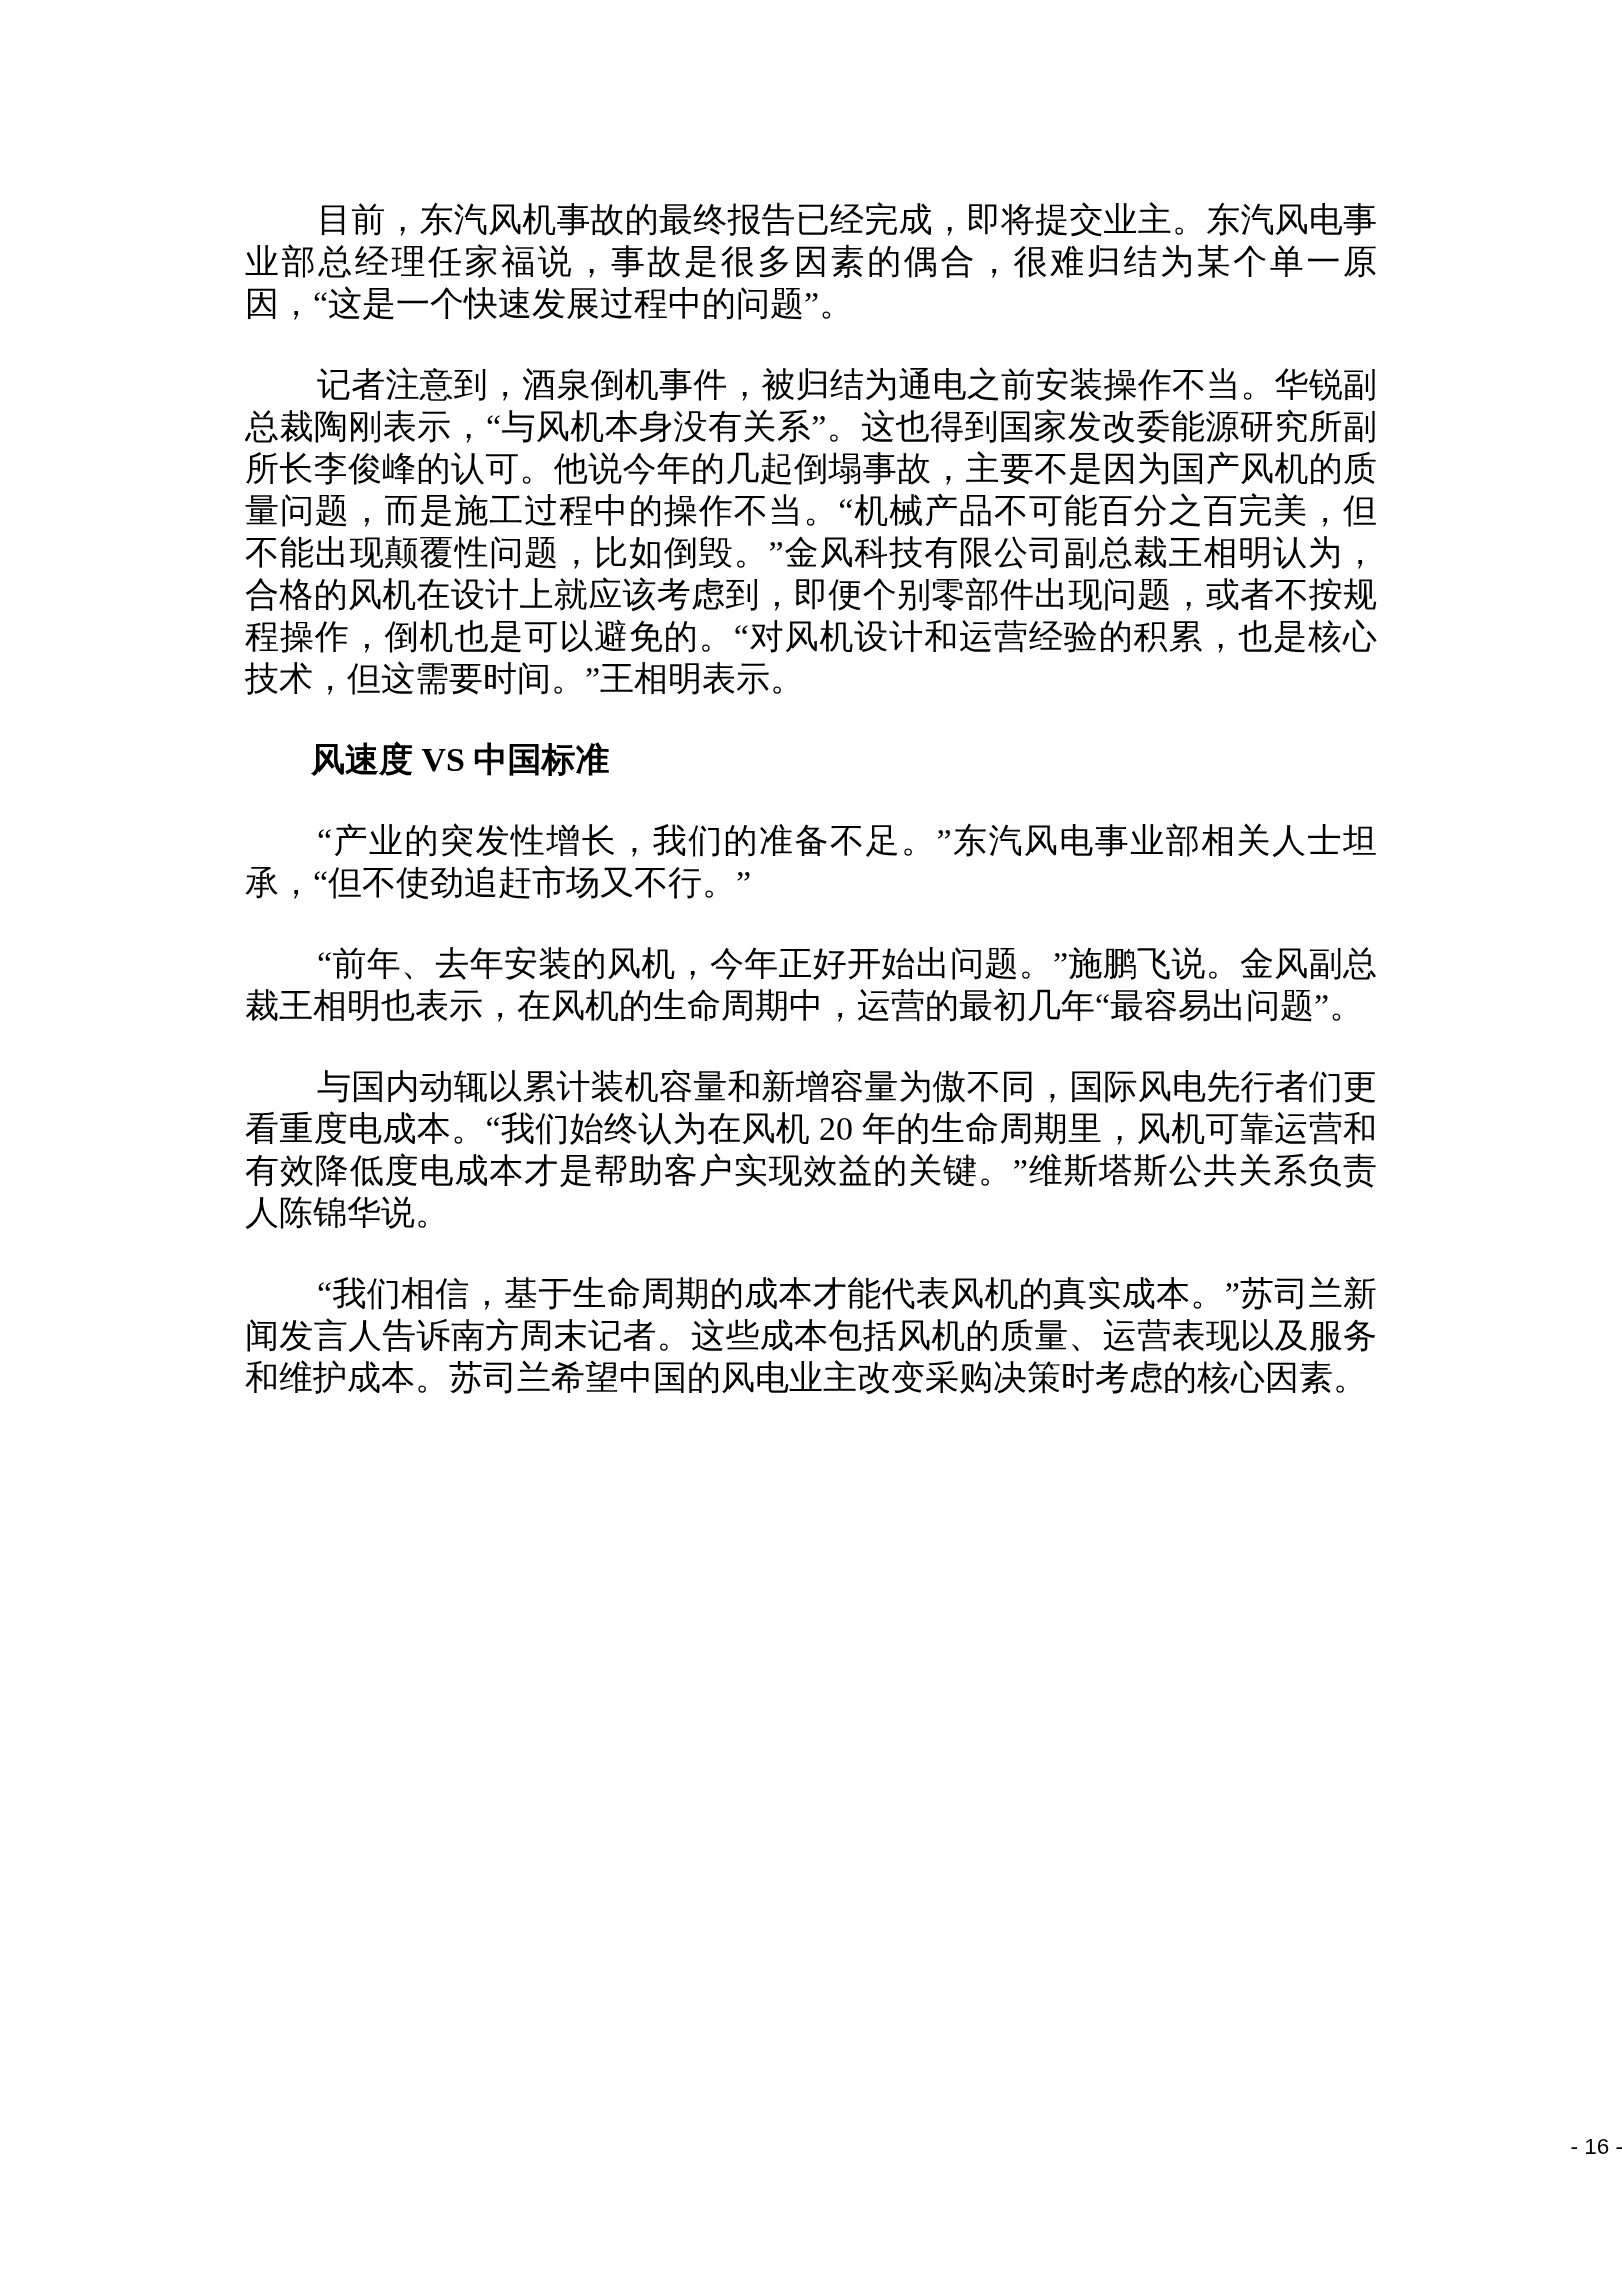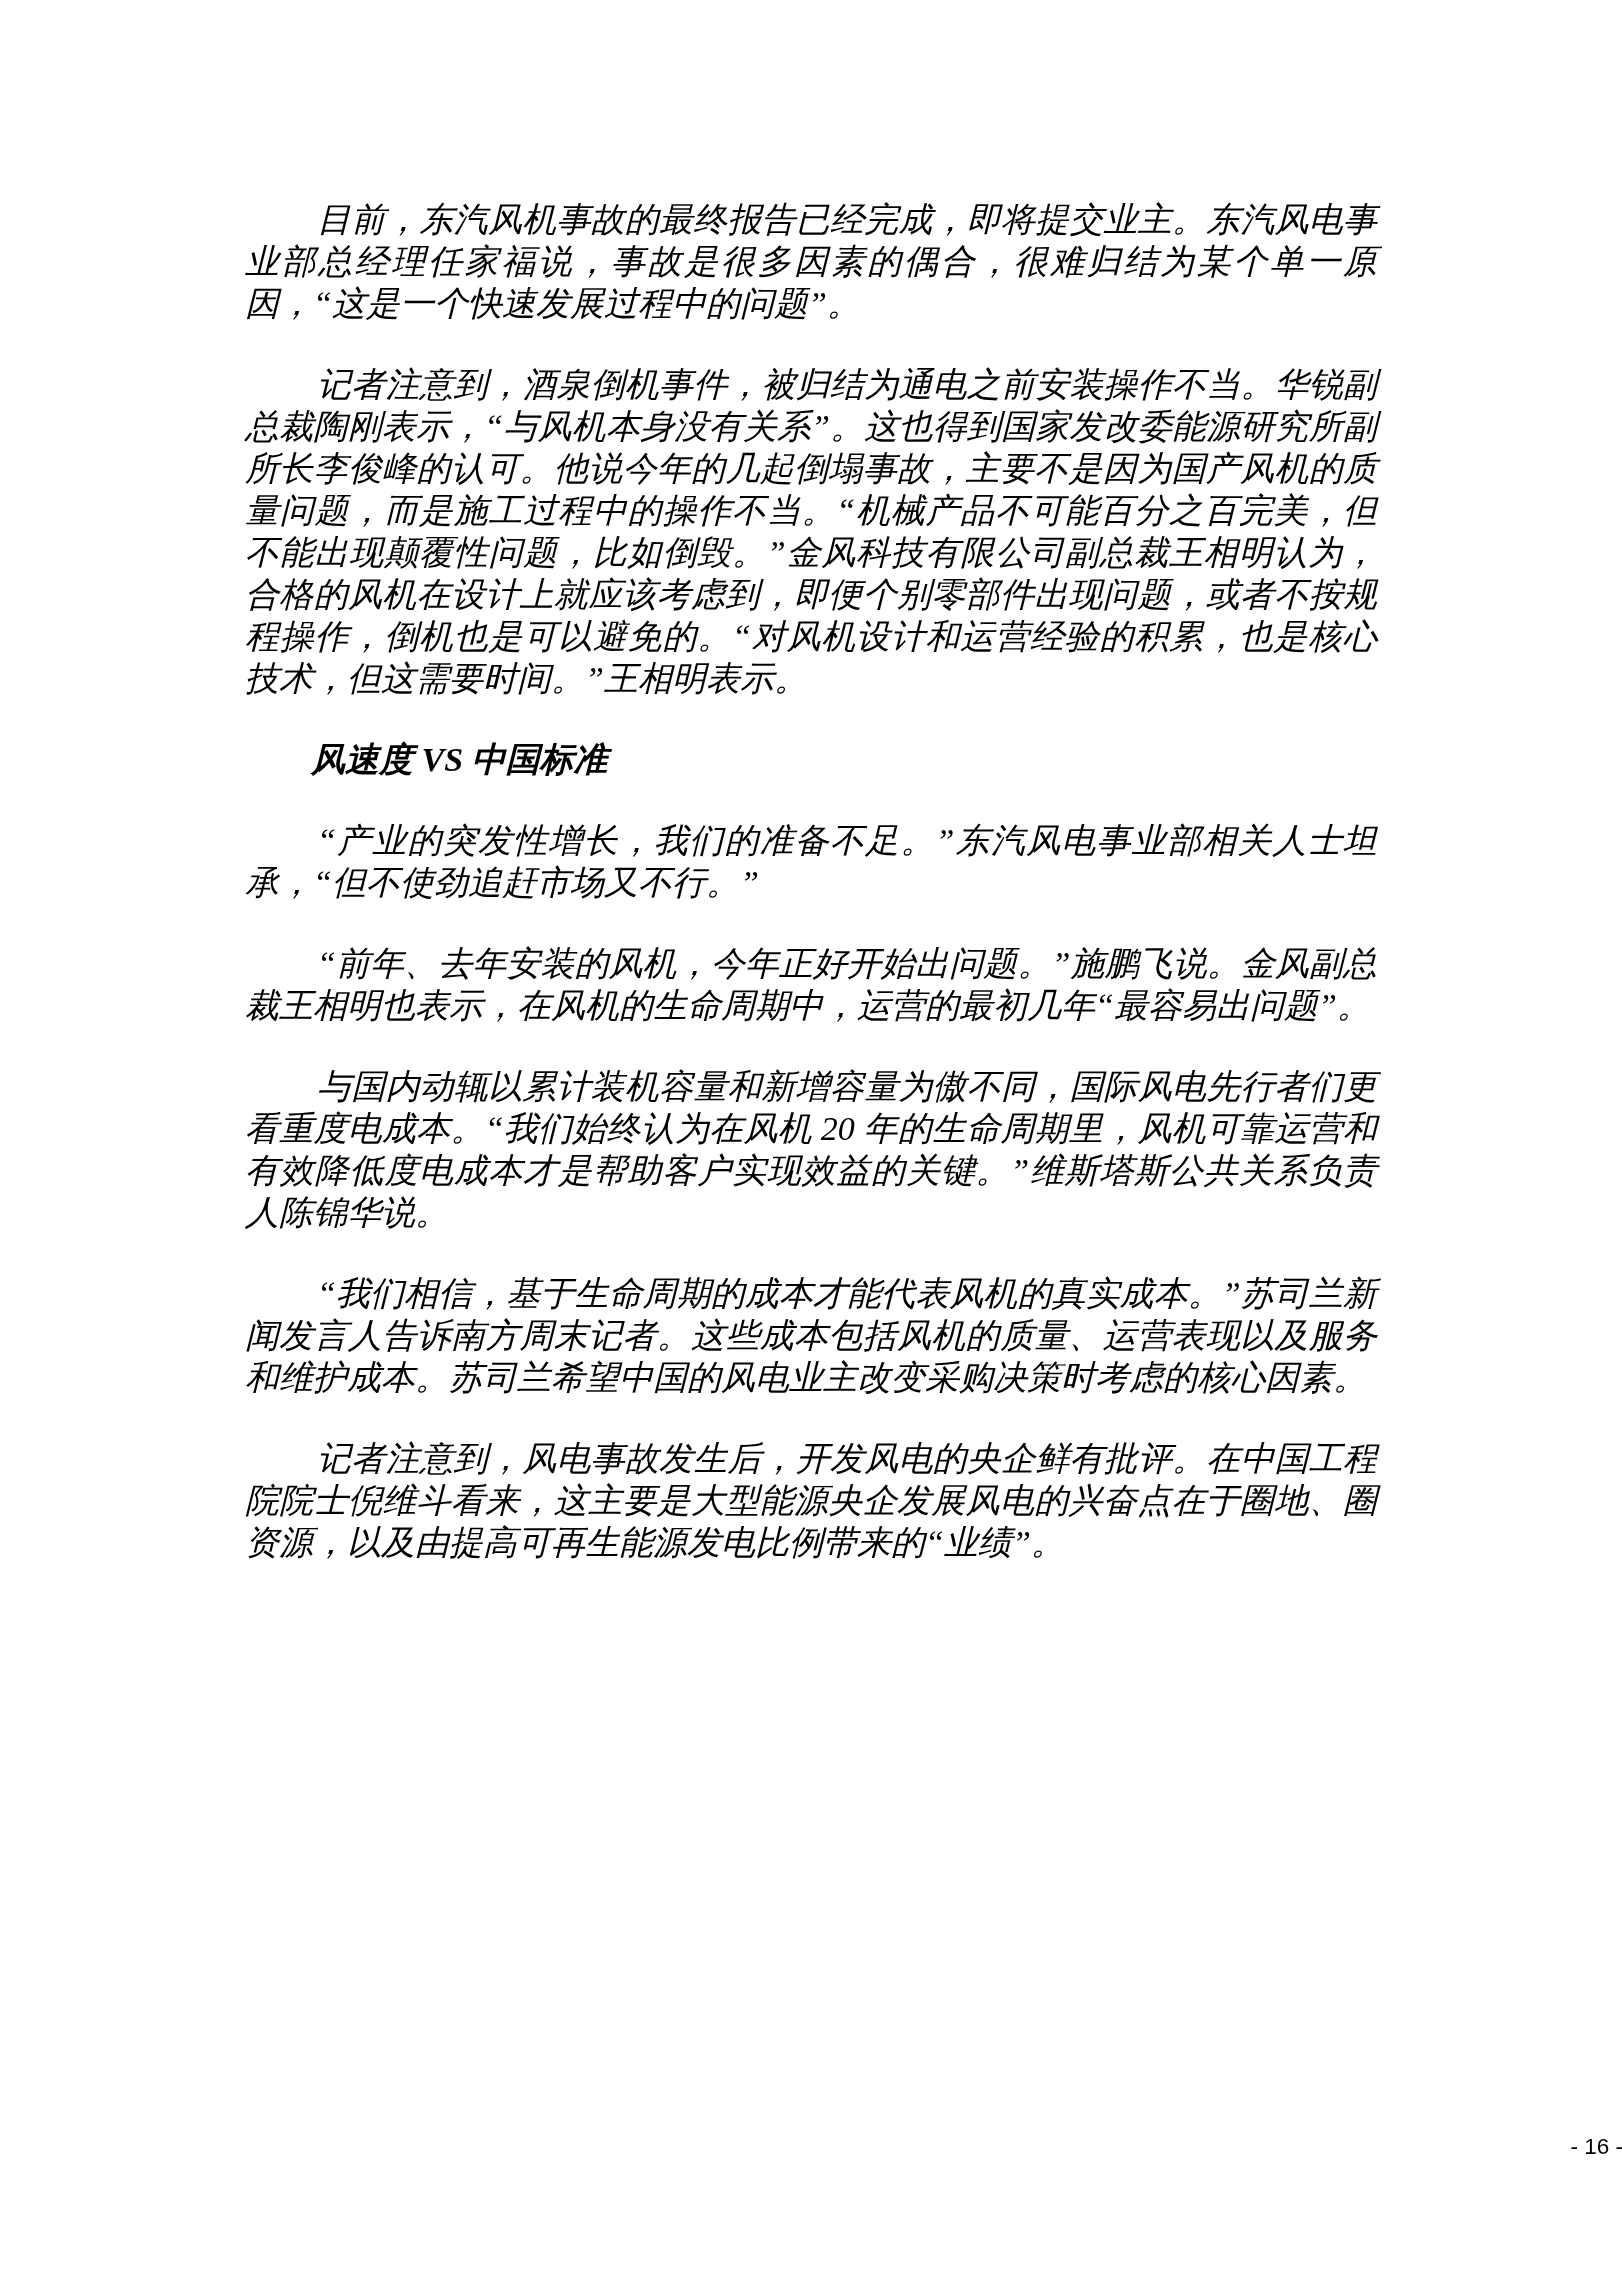--- a/index.html
+++ b/index.html
@@ -14,21 +14,20 @@
     background: #ffffff;
     overflow: hidden;
     font-family: "Liberation Serif", "DejaVu Serif", serif;
     color: #000000;
   }
   .content {
     position: absolute;
     left: 245px;
     top: 199px;
     width: 1132px;
-    font-style: italic;
   }
   .body-paragraph {
     margin: 0 0 39px 0;
     font-size: 34px;
     line-height: 42px;
     text-align: justify;
     text-indent: 72px;
     font-weight: normal;
   }
   .section-heading {
@@ -55,19 +54,18 @@
 
 <div class="page">
   <main class="content">
       <p class="body-paragraph">目前，东汽风机事故的最终报告已经完成，即将提交业主。东汽风电事业部总经理任家福说，事故是很多因素的偶合，很难归结为某个单一原因，“这是一个快速发展过程中的问题”。</p>
       <p class="body-paragraph">记者注意到，酒泉倒机事件，被归结为通电之前安装操作不当。华锐副总裁陶刚表示，“与风机本身没有关系”。这也得到国家发改委能源研究所副所长李俊峰的认可。他说今年的几起倒塌事故，主要不是因为国产风机的质量问题，而是施工过程中的操作不当。“机械产品不可能百分之百完美，但不能出现颠覆性问题，比如倒毁。”金风科技有限公司副总裁王相明认为，合格的风机在设计上就应该考虑到，即便个别零部件出现问题，或者不按规程操作，倒机也是可以避免的。“对风机设计和运营经验的积累，也是核心技术，但这需要时间。”王相明表示。</p>
       <h2 class="section-heading">风速度 VS 中国标准</h2>
       <p class="body-paragraph">“产业的突发性增长，我们的准备不足。”东汽风电事业部相关人士坦承，“但不使劲追赶市场又不行。”</p>
       <p class="body-paragraph">“前年、去年安装的风机，今年正好开始出问题。”施鹏飞说。金风副总裁王相明也表示，在风机的生命周期中，运营的最初几年“最容易出问题”。</p>
       <p class="body-paragraph">与国内动辄以累计装机容量和新增容量为傲不同，国际风电先行者们更看重度电成本。“我们始终认为在风机 20 年的生命周期里，风机可靠运营和有效降低度电成本才是帮助客户实现效益的关键。”维斯塔斯公共关系负责人陈锦华说。</p>
       <p class="body-paragraph">“我们相信，基于生命周期的成本才能代表风机的真实成本。”苏司兰新闻发言人告诉南方周末记者。这些成本包括风机的质量、运营表现以及服务和维护成本。苏司兰希望中国的风电业主改变采购决策时考虑的核心因素。</p>
-      <p class="body-paragraph">记者注意到，风电事故发生后，开发风电的央企鲜有批评。在中国工程院院士倪维斗看来，这主要是大型能源央企发展风电的兴奋点在于圈地、圈资源，以及由提高可再生能源发电比例带来的“业绩”。</p>
     </main>
   <footer class="footer">
     <span>- 16 -</span>
   </footer>
 </div>
 
 
 </body></html>

